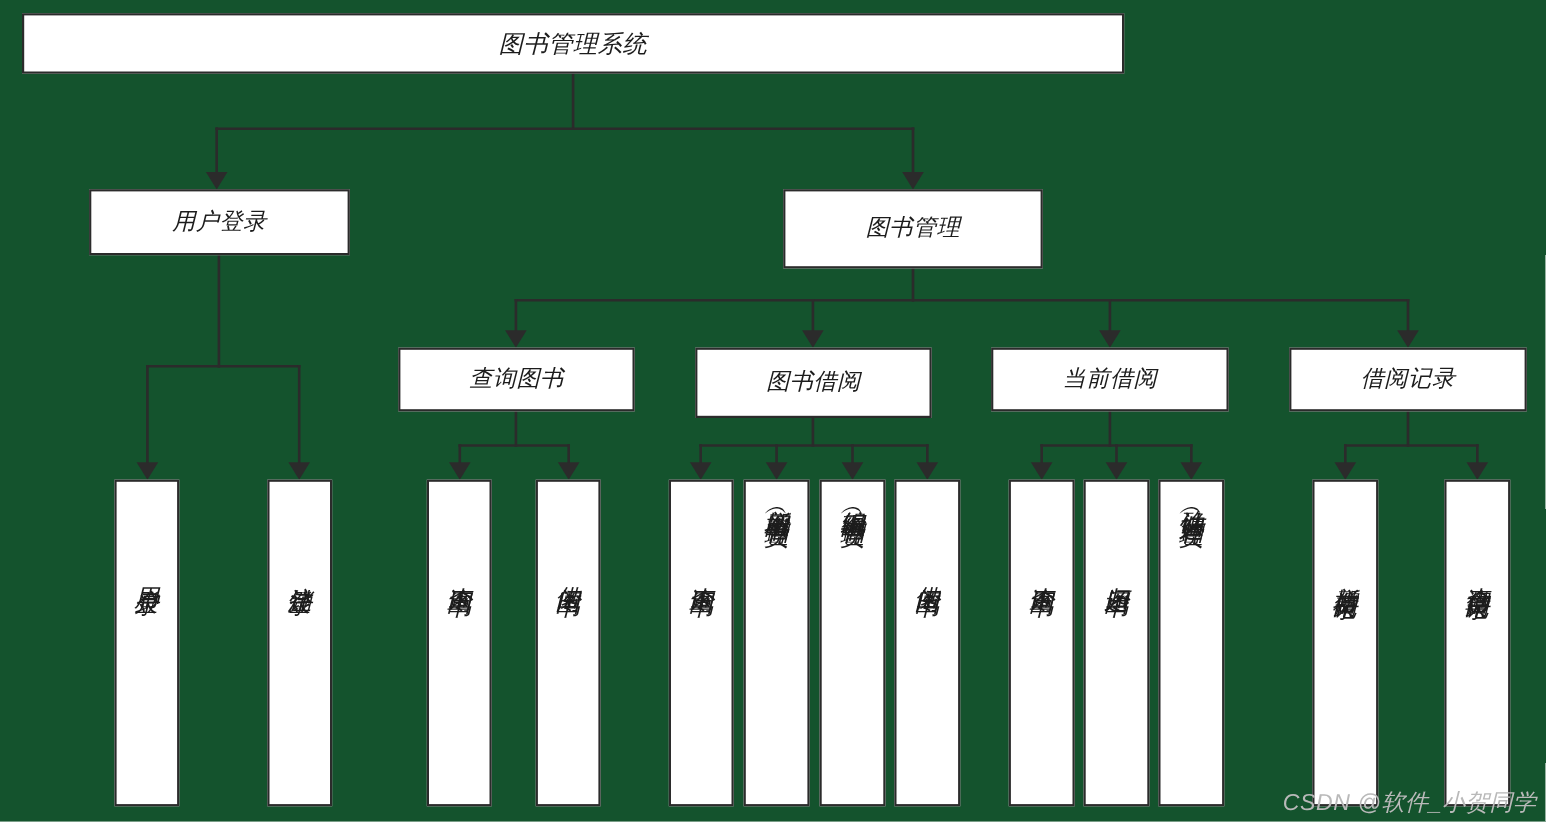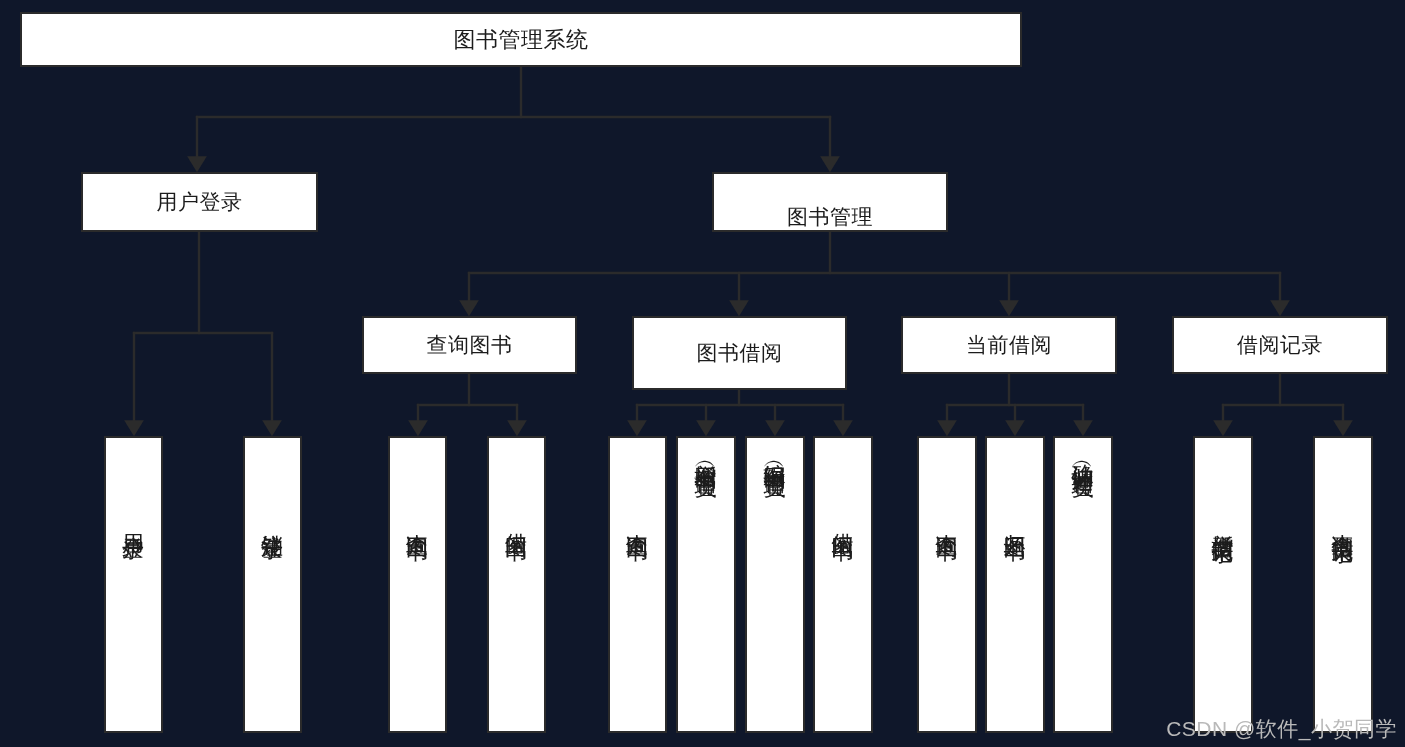--- a/index.html
+++ b/index.html
@@ -76,21 +76,21 @@
     font-size: 21px;
     color: #b9b9b9;
     z-index: 5;
     white-space: nowrap;
     letter-spacing: 0.5px;
   }
 </style>
 </head>
 <body>
 
-<div id="diagram-root" style="background: #0f172a;">
+<div id="diagram-root" style="background: #14532d; font-style: italic;">
 
   <svg id="wires" viewBox="0 0 1405 747" width="1405" height="747" xmlns="http://www.w3.org/2000/svg">
     <defs>
       <marker id="arrowhead" markerWidth="9" markerHeight="9" refX="3.2" refY="4.5" orient="auto" markerUnits="strokeWidth">
         <path d="M0,0.4 L6.6,4.5 L0,8.6 z" fill="#2b2b2b"></path>
       </marker>
     </defs>
     <g stroke="#2b2b2b" stroke-width="2.4" fill="none" stroke-linecap="square">
 
       <path d="M521,67 L521,117"></path>
@@ -135,28 +135,28 @@
     </g>
   </svg>
 
   <div class="node root horiz" style="left: 20px; top: 12px; width: 1002px; height: 55px;">
     <span class="label">图书管理系统</span>
   </div>
 
   <div class="node horiz" style="left: 81px; top: 172px; width: 237px; height: 60px;">
     <span class="label">用户登录</span>
   </div>
-  <div class="node horiz" style="left: 712px; top: 172px; width: 236px; height: 60px; align-items: flex-end;">
+  <div class="node horiz" style="left: 712px; top: 172px; width: 236px; height: 72px;">
     <span class="label">图书管理</span>
   </div>
 
   <div class="node horiz" style="left: 362px; top: 316px; width: 215px; height: 58px;">
     <span class="label">查询图书</span>
   </div>
-  <div class="node horiz" style="left: 632px; top: 316px; width: 215px; height: 74px;">
+  <div class="node horiz" style="left: 632px; top: 316px; width: 215px; height: 64px;">
     <span class="label">图书借阅</span>
   </div>
   <div class="node horiz" style="left: 1172px; top: 316px; width: 216px; height: 58px;">
     <span class="label">借阅记录</span>
   </div>
   <div class="node horiz" style="left: 901px; top: 316px; width: 216px; height: 58px;">
     <span class="label">当前借阅</span>
   </div>
 
   <div class="node vert mid" style="left: 104px; top: 436px; width: 59px; height: 297px;">

